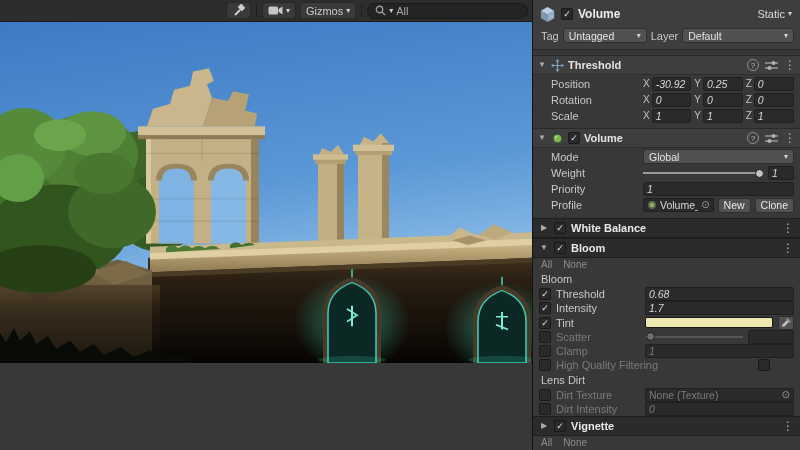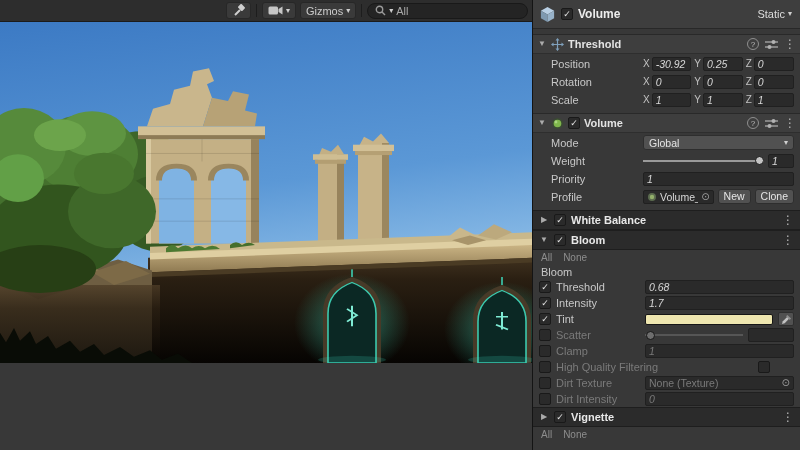--- a/index.html
+++ b/index.html
@@ -269,20 +269,32 @@
               <polygon points="16,5 9,9 9,17 16,13" fill="#97B2C9"></polygon>
             </svg>
         </span>
         <span class="cb on"></span>
         <span class="go-name">Volume</span>
         <div class="static-btn">
           <span>Static</span>
           <span class="caret"></span>
         </div>
       </div>
+      <div class="go-row2">
+        <span>Tag</span>
+        <div class="dd tag-dd">
+          <span class="txt">Untagged</span>
+          <span class="caret"></span>
+        </div>
+        <span>Layer</span>
+        <div class="dd layer-dd">
+          <span class="txt">Default</span>
+          <span class="caret"></span>
+        </div>
+      </div>
     </div>
 
     <div class="gap"></div>
 
     <div class="comp-header">
       <span class="fold open"></span>
       <span class="icon">
         <svg width="13" height="13" viewBox="0 0 13 13" fill="#7FA0BC">
             <path d="M6.5 0 L8.5 2.5 H7.1 V5.9 H10.5 V4.5 L13 6.5 L10.5 8.5 V7.1 H7.1 V10.5 H8.5 L6.5 13 L4.5 10.5 H5.9 V7.1 H2.5 V8.5 L0 6.5 L2.5 4.5 V5.9 H5.9 V2.5 H4.5 Z"></path>
           </svg>
@@ -481,20 +493,21 @@
     <div class="brow dis">
       <span class="cb"></span>
       <span class="blabel">Clamp</span>
       <div class="field grow">1</div>
     </div>
     <div class="brow dis">
       <span class="cb"></span>
       <span class="blabel wide-label">High Quality Filtering</span>
       <span class="cb hqf-cb"></span>
     </div>
+    <div class="sect">Lens Dirt</div>
     <div class="brow dis">
       <span class="cb"></span>
       <span class="blabel">Dirt Texture</span>
       <div class="objfield">
         <span class="txt">None (Texture)</span>
         <span class="picker"></span>
       </div>
     </div>
     <div class="brow dis">
       <span class="cb"></span>

